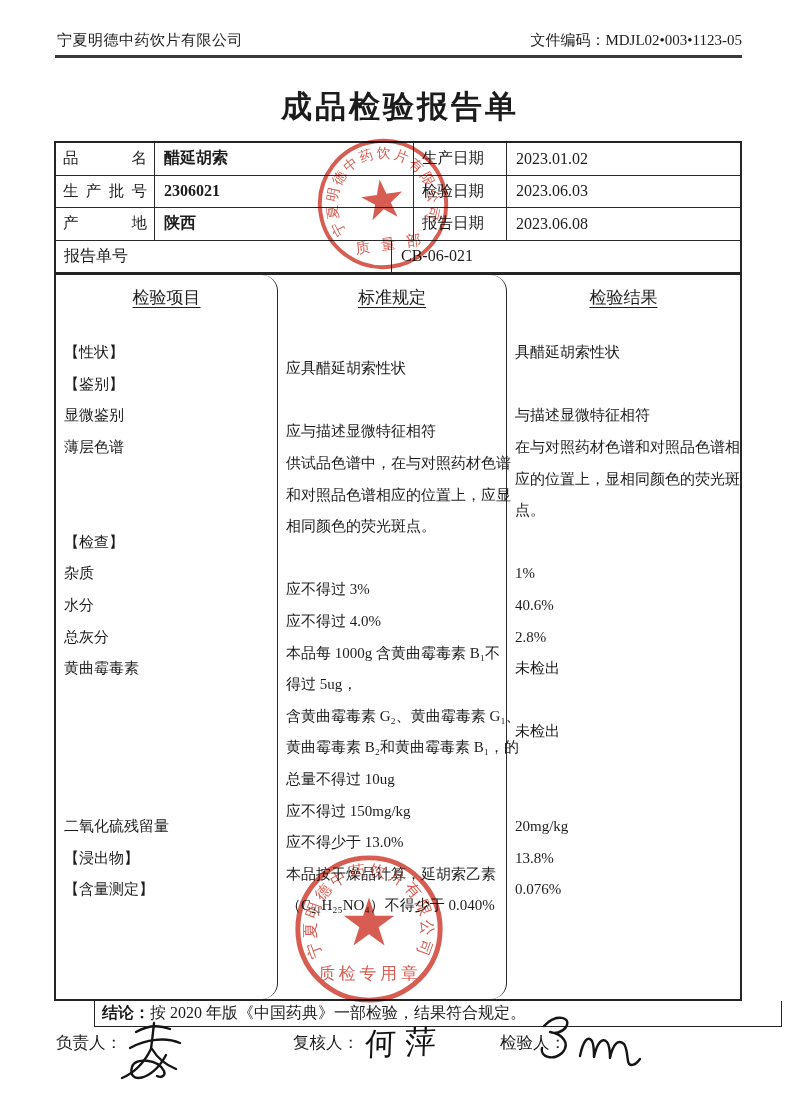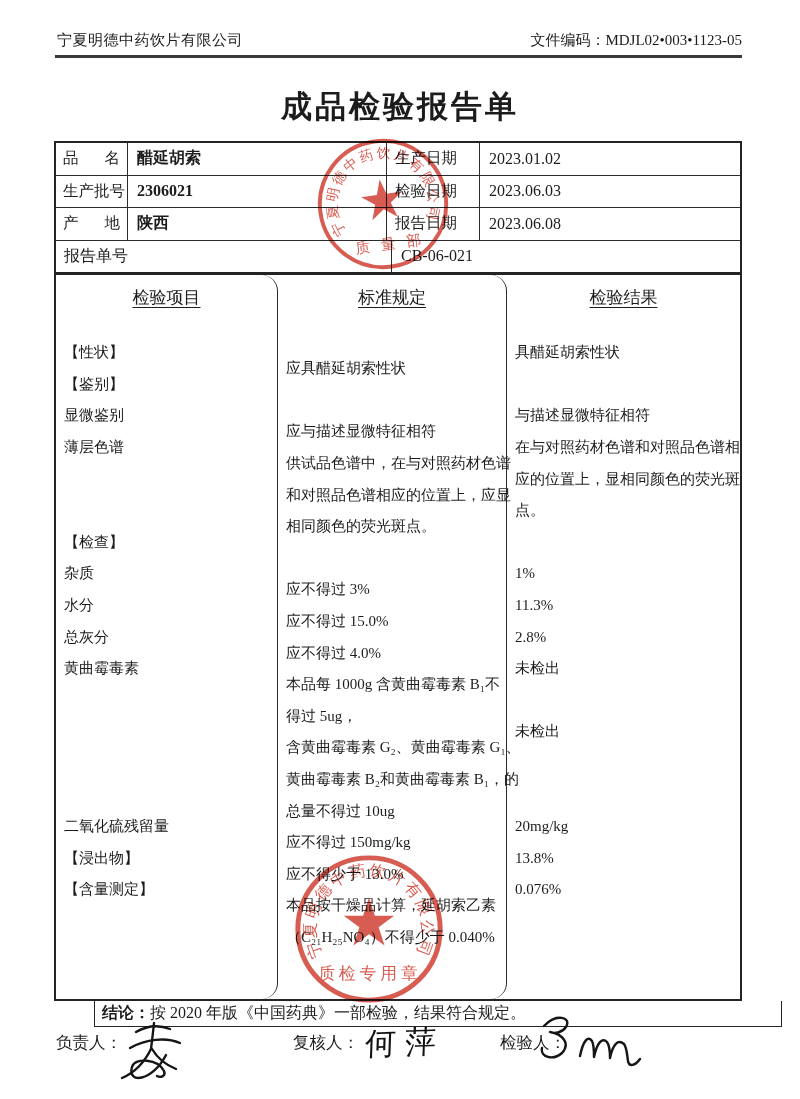--- a/index.html
+++ b/index.html
@@ -13,21 +13,21 @@
   #company{top:31px;left:57px;font-size:15px;letter-spacing:0.5px;}
   #doccode{top:31px;right:58px;font-size:15px;}
   #headrule{top:55px;left:55px;width:687px;height:3px;background:#3a3a3a;}
   #title{top:86px;left:0;width:100%;text-align:center;font-size:31px;font-weight:bold;letter-spacing:3px;}
   
   #info-table{top:141px;left:54px;width:688px;height:133px;border:2px solid #242424;box-sizing:border-box;display:flex;flex-direction:column;}
   .irow{display:flex;flex:1;border-bottom:1.5px solid #2a2a2a;box-sizing:border-box;}
   .irow:last-child{border-bottom:none;}
   .icell{display:flex;align-items:center;box-sizing:border-box;font-size:16px;}
   .b-r{border-right:1.5px solid #2a2a2a;}
-  .lblj{width:72px;padding:0 7px;font-size:15.5px;white-space:nowrap;}
+  .lblj{width:99px;padding:0 7px;font-size:15.5px;white-space:nowrap;}
   .lblj > div{width:100%;text-align:justify;text-align-last:justify;}
   .val1{width:259px;padding-left:9px;font-weight:bold;}
   .lbl2{width:93px;padding-left:8px;font-size:15.5px;}
   .val2{flex:1;padding-left:9px;}
   .repl{width:336px;padding-left:8px;}
   .repv{flex:1;padding-left:9px;}
   
   #main-table{top:273px;left:54px;width:688px;height:728px;border:2px solid #242424;box-sizing:border-box;display:flex;}
   .mcol{box-sizing:border-box;display:flex;flex-direction:column;border-radius:16px;}
   .mcol1{width:230px;}
@@ -123,21 +123,20 @@
       </div>
     <div class="glist">
         <div class="gline">应具醋延胡索性状</div>
         <div class="gline"></div>
         <div class="gline">应与描述显微特征相符</div>
         <div class="gline">供试品色谱中，在与对照药材色谱</div>
         <div class="gline">和对照品色谱相应的位置上，应显</div>
         <div class="gline">相同颜色的荧光斑点。</div>
         <div class="gline"></div>
         <div class="gline">应不得过 3%</div>
-        <div class="gline">应不得过 15.0%</div>
         <div class="gline">应不得过 4.0%</div>
         <div class="gline">本品每 1000g 含黄曲霉毒素 B₁不</div>
         <div class="gline">得过 5ug，</div>
         <div class="gline">含黄曲霉毒素 G₂、黄曲霉毒素 G₁、</div>
         <div class="gline">黄曲霉毒素 B₂和黄曲霉毒素 B₁，的</div>
         <div class="gline">总量不得过 10ug</div>
         <div class="gline">应不得过 150mg/kg</div>
         <div class="gline">应不得少于 13.0%</div>
         <div class="gline">本品按干燥品计算，延胡索乙素</div>
         <div class="gline">（C₂₁H₂₅NO₄）不得少于 0.040%</div>
@@ -149,21 +148,21 @@
       </div>
     <div class="glist">
         <div class="gline">具醋延胡索性状</div>
         <div class="gline"></div>
         <div class="gline">与描述显微特征相符</div>
         <div class="gline">在与对照药材色谱和对照品色谱相</div>
         <div class="gline">应的位置上，显相同颜色的荧光斑</div>
         <div class="gline">点。</div>
         <div class="gline"></div>
         <div class="gline">1%</div>
-        <div class="gline">11.3%</div>
+        <div class="gline">40.6%</div>
         <div class="gline">2.8%</div>
         <div class="gline">未检出</div>
         <div class="gline"></div>
         <div class="gline">未检出</div>
         <div class="gline"></div>
         <div class="gline"></div>
         <div class="gline">20mg/kg</div>
         <div class="gline">13.8%</div>
         <div class="gline">0.076%</div>
         <div class="gline"></div>

